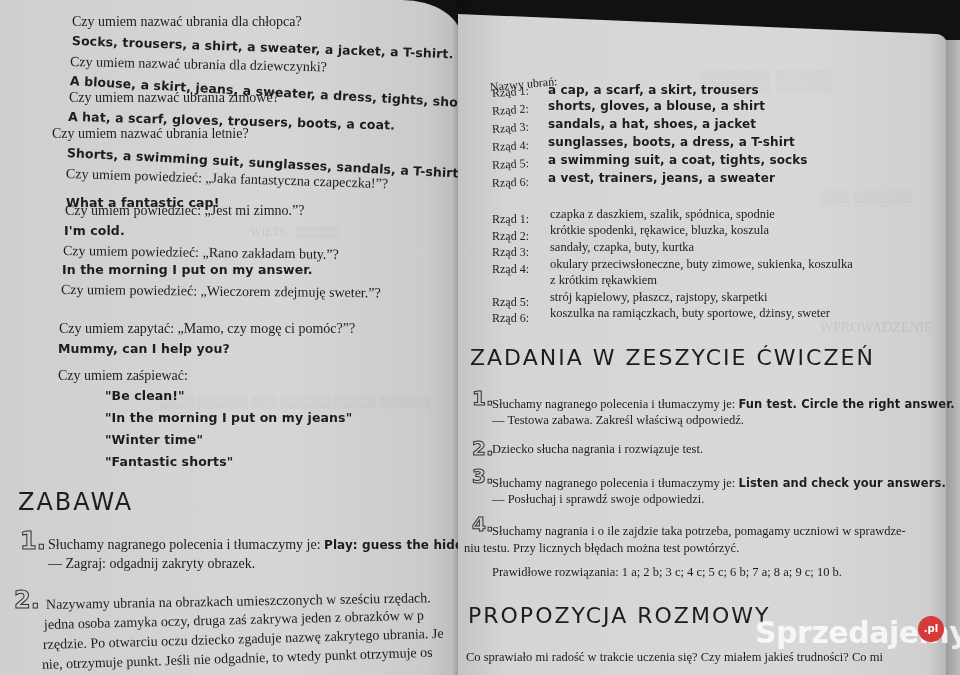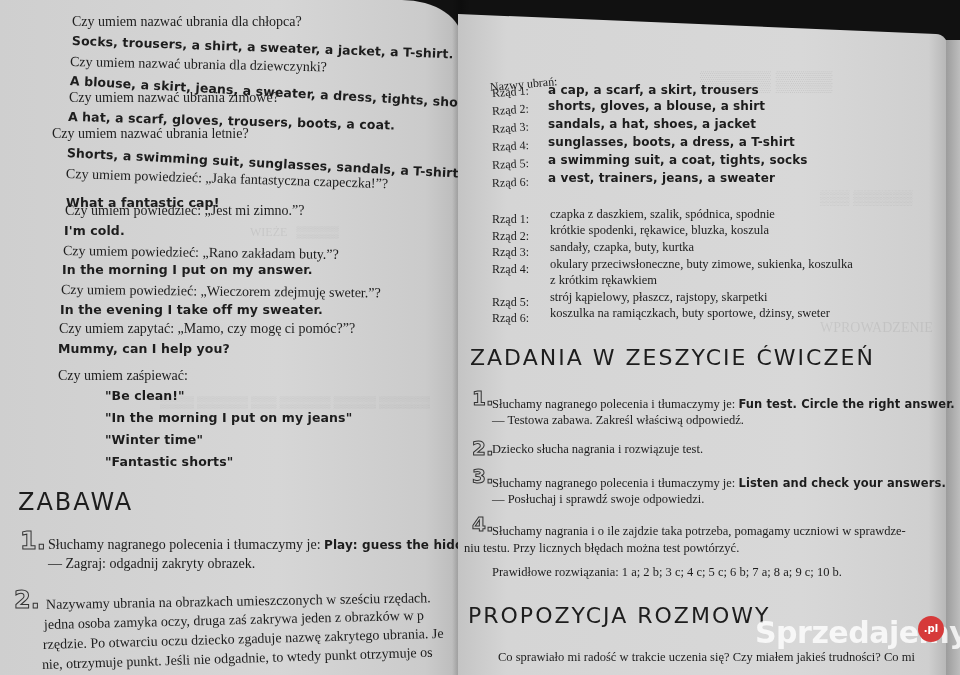--- a/index.html
+++ b/index.html
@@ -90,21 +90,20 @@
   <div class="line en" style="left:68px;top:109px;transform:rotate(1.5deg);transform-origin:left;">A hat, a scarf, gloves, trousers, boots, a coat.</div>
   <div class="line pl" style="left:52px;top:126px;text-align:right;">Czy umiem nazwać ubrania letnie?</div>
   <div class="line en" style="left:67px;top:145px;transform:rotate(3deg);transform-origin:left;">Shorts, a swimming suit, sunglasses, sandals, a T-shirt, a cap, a vest, tr...</div>
   <div class="line pl" style="left:66px;top:166px;transform:rotate(1.8deg);transform-origin:left;">Czy umiem powiedzieć: „Jaka fantastyczna czapeczka!”?</div>
   <div class="line en" style="left:66px;top:195px;">What a fantastic cap!</div>
   <div class="line pl" style="left:65px;top:203px;">Czy umiem powiedzieć: „Jest mi zimno.”?</div>
   <div class="line en" style="left:64px;top:223px;">I'm cold.</div>
   <div class="line pl" style="left:63px;top:243px;transform:rotate(0.8deg);transform-origin:left;">Czy umiem powiedzieć: „Rano zakładam buty.”?</div>
   <div class="line en" style="left:62px;top:262px;">In the morning I put on my answer.</div>
   <div class="line pl" style="left:61px;top:282px;transform:rotate(0.6deg);transform-origin:left;">Czy umiem powiedzieć: „Wieczorem zdejmuję sweter.”?</div>
-  <div class="line en" style="left:60px;top:302px;">In the evening I take off my sweater.</div>
   <div class="line pl" style="left:59px;top:321px;">Czy umiem zapytać: „Mamo, czy mogę ci pomóc?”?</div>
   <div class="line en" style="left:58px;top:341px;">Mummy, can I help you?</div>
 
   <div class="line pl" style="left:58px;top:368px;">Czy umiem zaśpiewać:</div>
   <div class="line en" style="left:105px;top:388px;font-weight:bold;">"Be clean!"</div>
   <div class="line en" style="left:105px;top:410px;">"In the morning I put on my jeans"</div>
   <div class="line en" style="left:105px;top:432px;">"Winter time"</div>
   <div class="line en" style="left:105px;top:454px;">"Fantastic shorts"</div>
 
   <div class="line hand" style="left:18px;top:488px;">ZABAWA</div>
@@ -172,17 +171,17 @@
   <div class="line" style="left:492px;top:476px;font-size:12.5px;"><span>Słuchamy nagranego polecenia i tłumaczymy je: </span><span class="en" style="font-size:11.5px;">Listen and check your answers.</span></div>
   <div class="line" style="left:492px;top:492px;font-size:12.5px;">— Posłuchaj i sprawdź swoje odpowiedzi.</div>
 
   <div class="num" style="left:472px;top:512px;font-size:20px;">4.</div>
   <div class="line" style="left:492px;top:524px;font-size:12.5px;">Słuchamy nagrania i o ile zajdzie taka potrzeba, pomagamy uczniowi w sprawdze-</div>
   <div class="line" style="left:464px;top:541px;font-size:12.5px;">niu testu. Przy licznych błędach można test powtórzyć.</div>
 
   <div class="line" style="left:492px;top:565px;font-size:12.5px;">Prawidłowe rozwiązania: 1 a; 2 b; 3 c; 4 c; 5 c; 6 b; 7 a; 8 a; 9 c; 10 b.</div>
 
   <div class="line hand" style="left:468px;top:603px;font-size:22px;">PROPOZYCJA ROZMOWY</div>
-  <div class="line" style="left:498px;top:650px;font-size:12.5px;">Co sprawiało mi radość w trakcie uczenia się? Czy miałem jakieś trudności? Co mi</div>
+  <div class="line" style="left:466px;top:650px;font-size:12.5px;">Co sprawiało mi radość w trakcie uczenia się? Czy miałem jakieś trudności? Co mi</div>
 </div>
 
 <div class="watermark">Sprzedajemy</div>
 <div class="wm-badge">.pl</div>
 
 </body></html>

